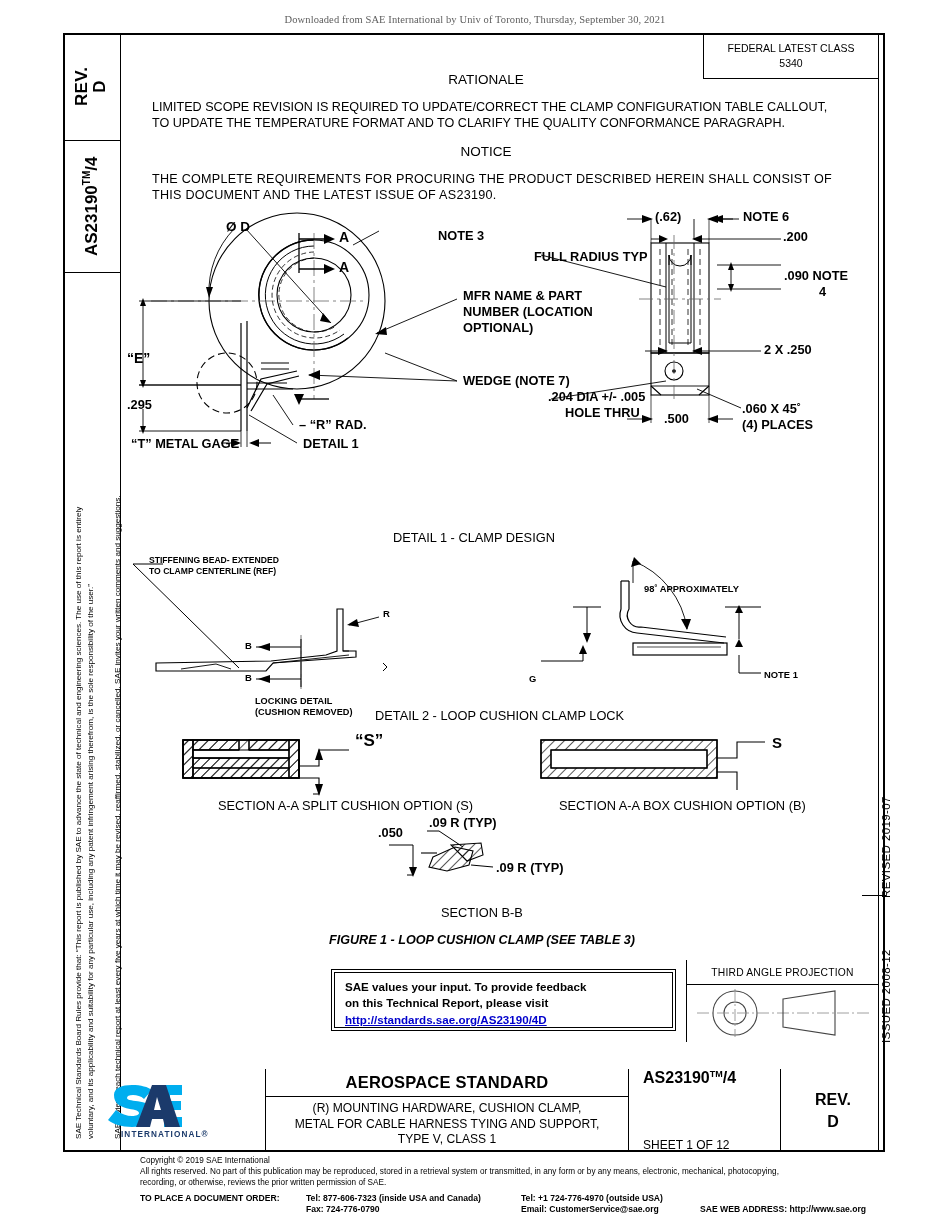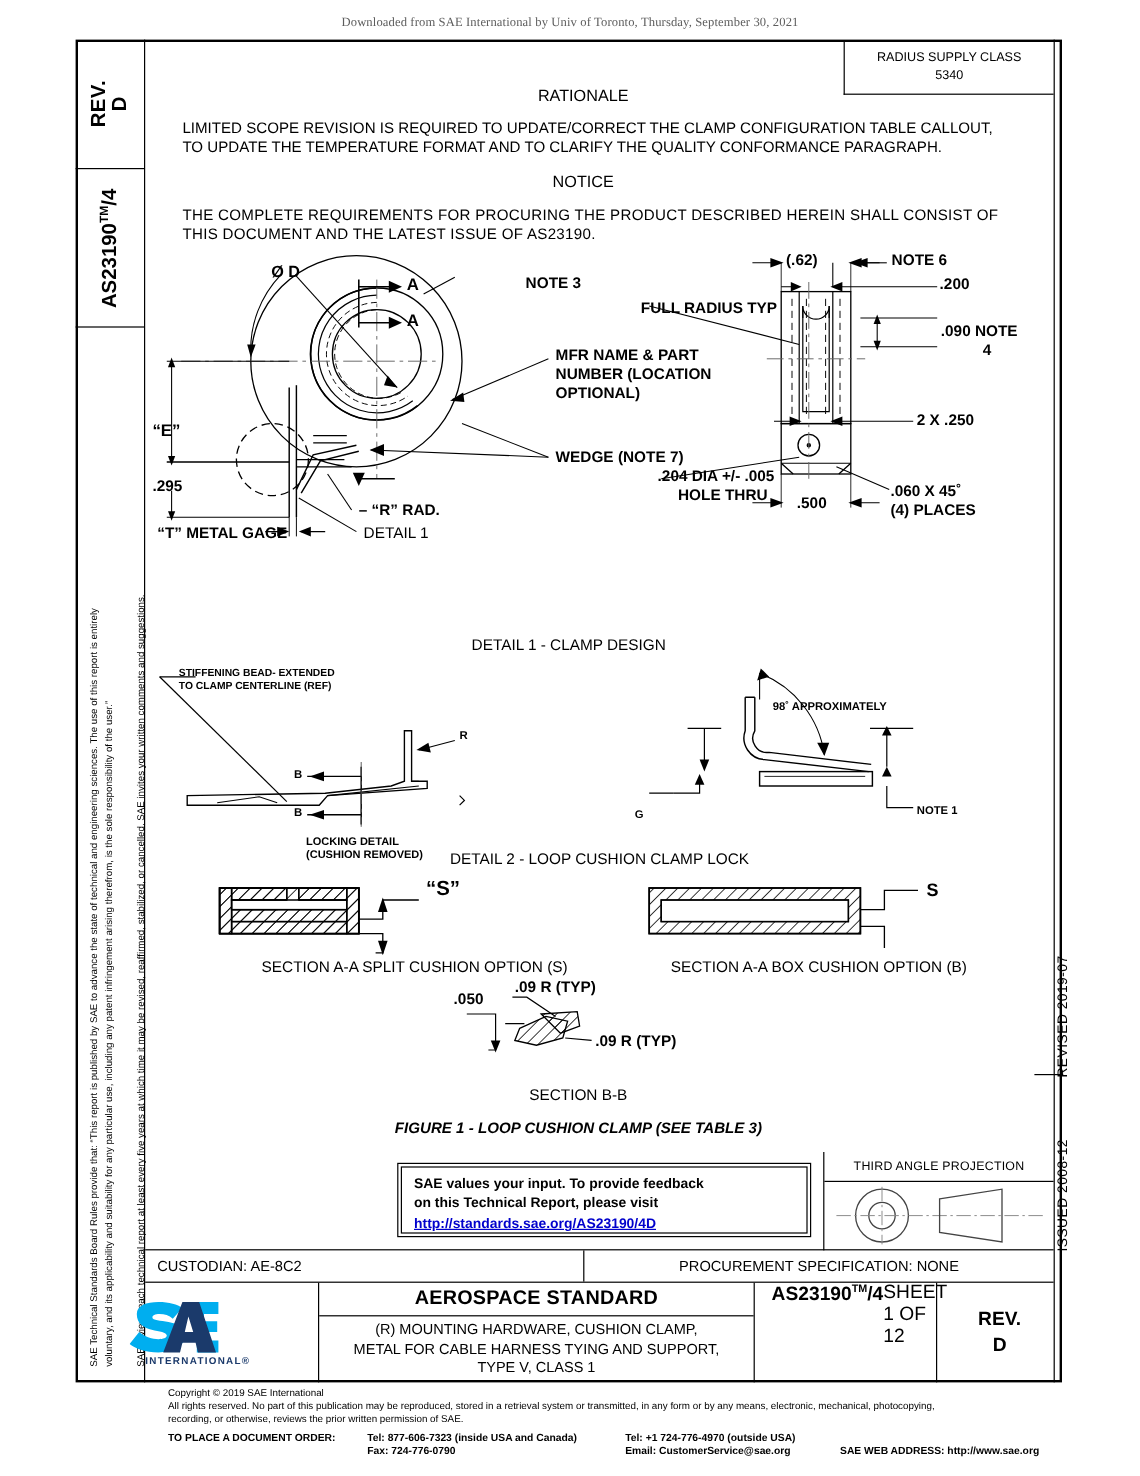--- a/index.html
+++ b/index.html
@@ -169,26 +169,26 @@
     font-weight:bold; font-size:16.5px; letter-spacing:.2px;
   }
   .tb-mid-bot{
     height:55px; display:flex; flex-direction:column;
     align-items:center; justify-content:center;
     font-size:12.1px; line-height:1.32; text-align:center;
   }
   .tb-num{
     position:absolute; left:566px; top:0; width:152px; height:100%;
     border-right:1.3px solid #000;
-    display:flex; flex-direction:row; align-items:flex-start;
-    justify-content:flex-start; padding-left:14px;
+    display:flex; flex-direction:column; align-items:flex-start;
+    justify-content:space-between; padding-left:14px;
   }
   .tb-num .big{ font-weight:bold; font-size:16px; margin-bottom:7px; }
   .tb-num .big .tm{ font-size:9px; vertical-align:super; }
-  .tb-num .sm{ font-size:16px; }
+  .tb-num .sm{ font-size:12px; }
   .tb-rev{
     position:absolute; left:718px; top:0; width:104px; height:100%;
     display:flex; flex-direction:column; align-items:center; justify-content:center;
     font-weight:bold; font-size:16px; line-height:1.35;
   }
 
   
   .footer{ position:absolute; left:140px; top:1156px; width:760px; }
   .footer .ln{ font-size:8.2px; line-height:1.33; white-space:nowrap; }
   .footer .ord{ margin-top:4px; font-size:8.6px; font-weight:bold; position:relative; height:24px;}
@@ -227,21 +227,21 @@
     </div>
   </div>
 
   <div class="rv-col">
     <div class="vtxt rev">REVISED 2019-07</div>
     <div class="vtxt iss">ISSUED 2008-12</div>
   </div>
   <div class="rv-div"></div>
 
   <div class="fsc">
-    <div>RADIUS SUPPLY CLASS</div>
+    <div>FEDERAL LATEST CLASS</div>
     <div>5340</div>
   </div>
 
   <div class="body">
 
     <div id="rationale-title" class="center ttl">RATIONALE</div>
     <div id="rationale-text" class="para">
       <div>LIMITED SCOPE REVISION IS REQUIRED TO UPDATE/CORRECT THE CLAMP CONFIGURATION TABLE CALLOUT,</div>
       <div>TO UPDATE THE TEMPERATURE FORMAT AND TO CLARIFY THE QUALITY CONFORMANCE PARAGRAPH.</div>
     </div>
@@ -388,21 +388,21 @@
       <div class="cap" style="left:218px;top:26px;font-weight:bold;font-size:14px;">A</div>
       <div class="cap" style="left:218px;top:56px;font-weight:bold;font-size:14px;">A</div>
       <div class="cap" style="left:342px;top:85px;font-weight:bold;">MFR NAME &amp; PART</div>
       <div class="cap" style="left:342px;top:101px;font-weight:bold;">NUMBER (LOCATION</div>
       <div class="cap" style="left:342px;top:117px;font-weight:bold;">OPTIONAL)</div>
       <div class="cap" style="left:342px;top:170px;font-weight:bold;">WEDGE (NOTE 7)</div>
       <div class="cap" style="left:6px;top:147px;font-weight:bold;font-size:14px;">“E”</div>
       <div class="cap" style="left:6px;top:194px;font-weight:bold;">.295</div>
       <div class="cap" style="left:10px;top:233px;font-weight:bold;">“T” METAL GAGE</div>
       <div class="cap" style="left:178px;top:214px;font-weight:bold;">– “R” RAD.</div>
-      <div class="cap" style="left:182px;top:233px;font-weight:normal;">DETAIL 1</div>
+      <div class="cap" style="left:182px;top:233px;font-weight:bold;">DETAIL 1</div>
 
       <div class="cap" style="left:534px;top:6px;font-weight:bold;">(.62)</div>
       <div class="cap" style="left:622px;top:6px;font-weight:bold;">NOTE 6</div>
       <div class="cap" style="left:662px;top:26px;font-weight:bold;">.200</div>
       <div class="cap" style="left:400px;top:46px;font-weight:bold;padding-left:13px;">FULL RADIUS TYP</div>
       <div class="cap" style="left:663px;top:65px;font-weight:bold;">.090 NOTE</div>
       <div class="cap" style="left:698px;top:81px;font-weight:bold;">4</div>
       <div class="cap" style="left:643px;top:139px;font-weight:bold;">2 X .250</div>
       <div class="cap" style="left:427px;top:186px;font-weight:bold;">.204 DIA +/- .005</div>
       <div class="cap" style="left:444px;top:202px;font-weight:bold;">HOLE THRU</div>
@@ -560,24 +560,20 @@
       <g fill="none" stroke="#444" stroke-width="1.1">
         <circle cx="48" cy="28" r="22"></circle>
         <circle cx="48" cy="28" r="11"></circle>
         <path d="M48,4 L48,52" stroke="#888" stroke-width="0.8" stroke-dasharray="12 3 2 3"></path>
         <path d="M10,28 L182,28" stroke="#888" stroke-width="0.8" stroke-dasharray="12 3 2 3"></path>
         <path d="M96,14 L148,6 L148,50 L96,42 Z"></path>
       </g>
     </svg>
   </div>
 
-  <div class="cust-row">
-    <div class="cust-left">CUSTODIAN: AE-8C2</div>
-    <div class="cust-right">PROCUREMENT SPECIFICATION: NONE</div>
-  </div>
 
   <div class="tblock">
     <div class="tb-logo">
       <svg width="112" height="56" viewBox="0 0 112 56">
         <g>
           <path d="M6,12 C6,5 14,2 24,2 C33,2 40,4 44,7 L36,16 C33,13 29,12 25,12 C21,12 19,13 19,15 C19,20 46,15 46,30 C46,39 36,44 24,44 C13,44 5,41 0,37 L8,27 C13,31 19,33 24,33 C28,33 31,32 31,30 C31,24 6,29 6,12 Z" fill="#00AEEF"></path>
           <path d="M56,2 L74,2 L74,12 L62,12 L62,18 L73,18 L73,27 L62,27 L62,34 L74,34 L74,44 L56,44 Z" fill="#00AEEF"></path>
           <path d="M44,2 L58,2 L72,44 L57,44 L55,36 L44,36 L42,44 L28,44 Z M49,14 L46,27 L53,27 Z" fill="#1B3A6B"></path>
         </g>
       </svg>

